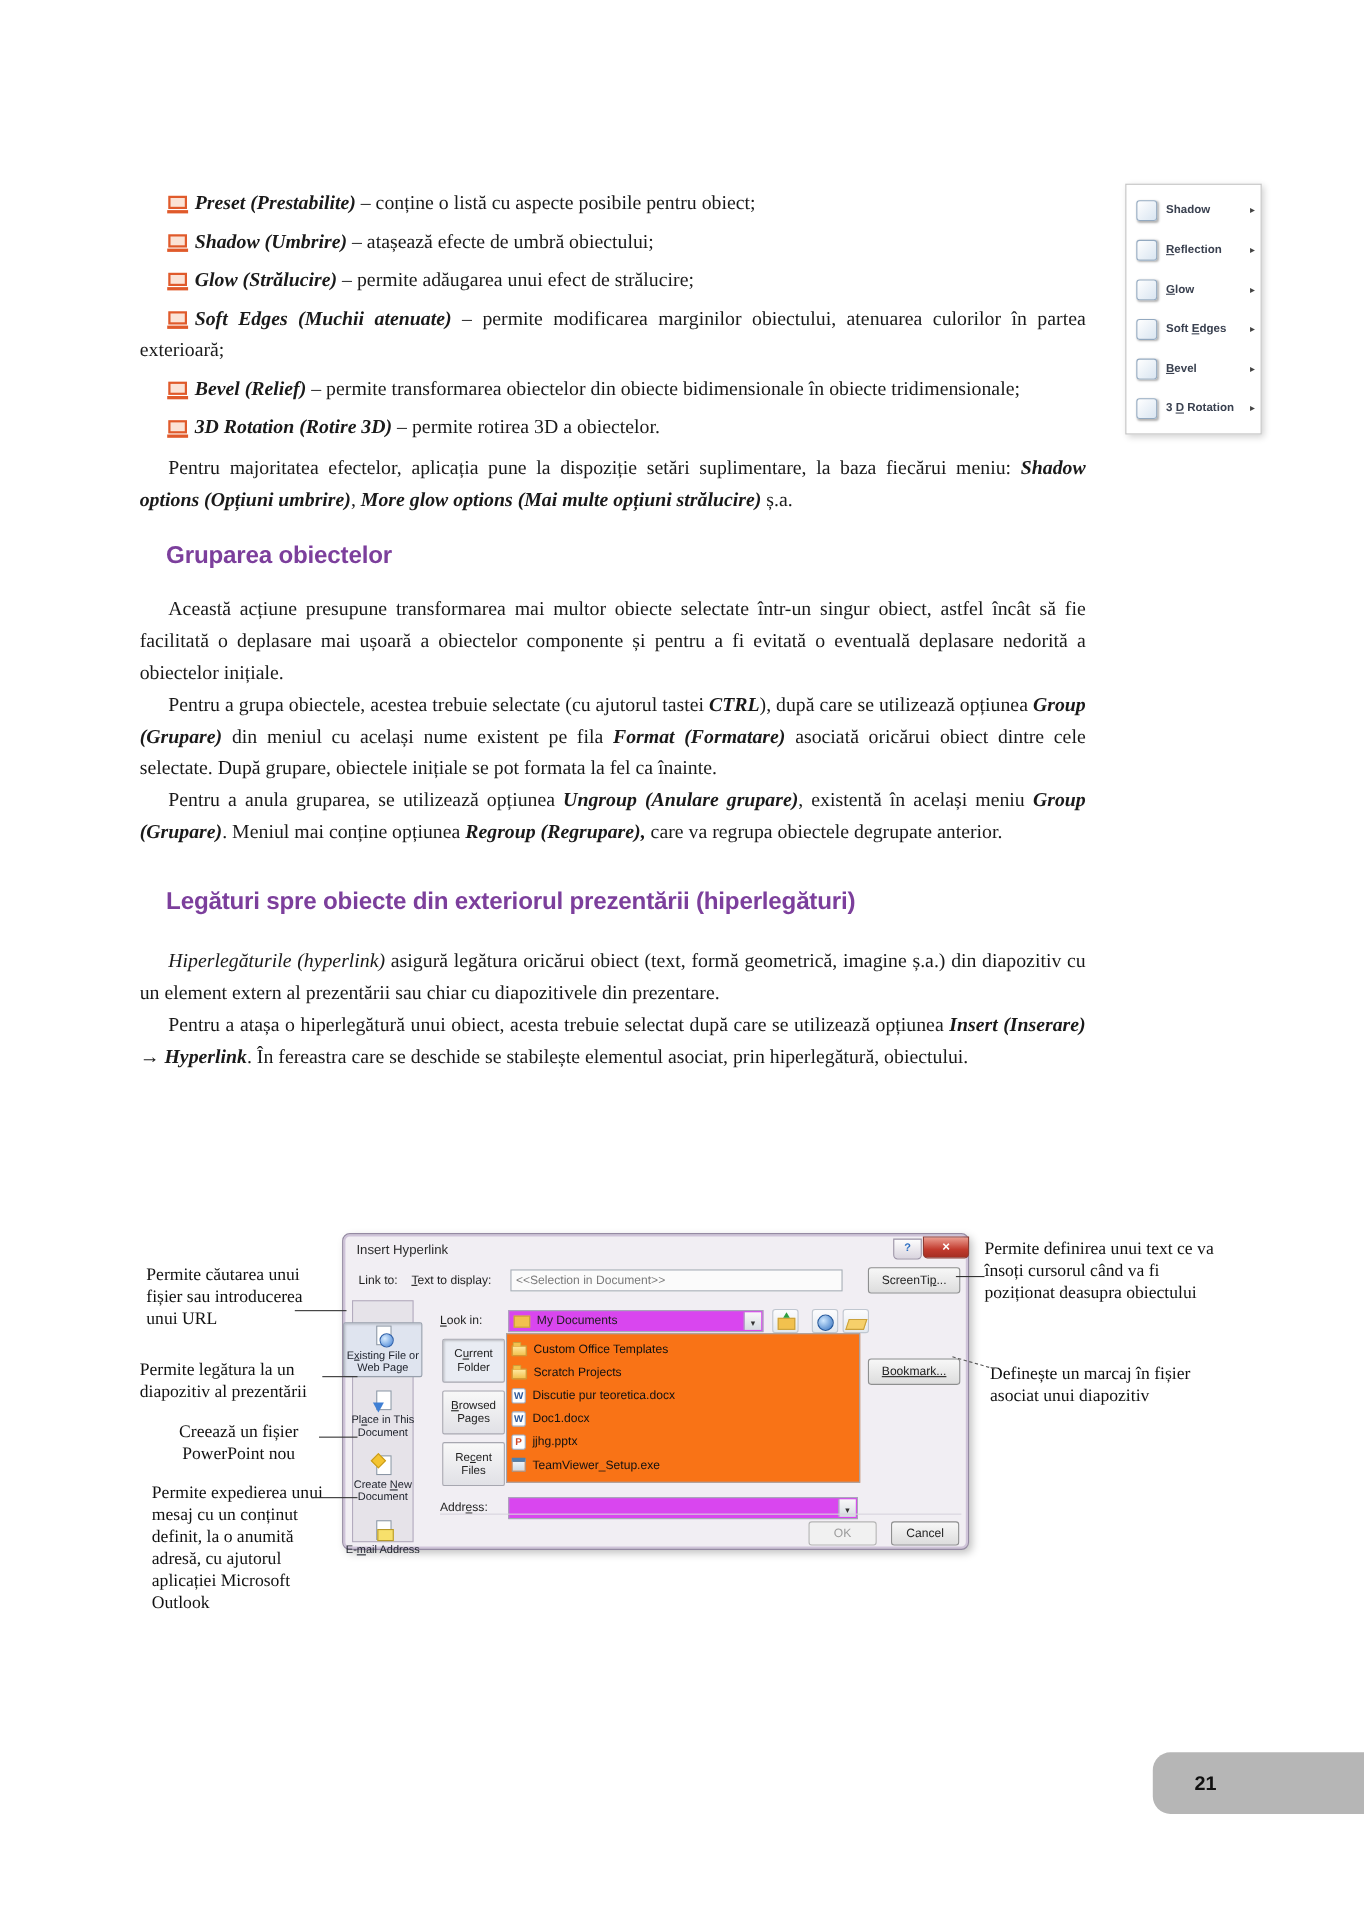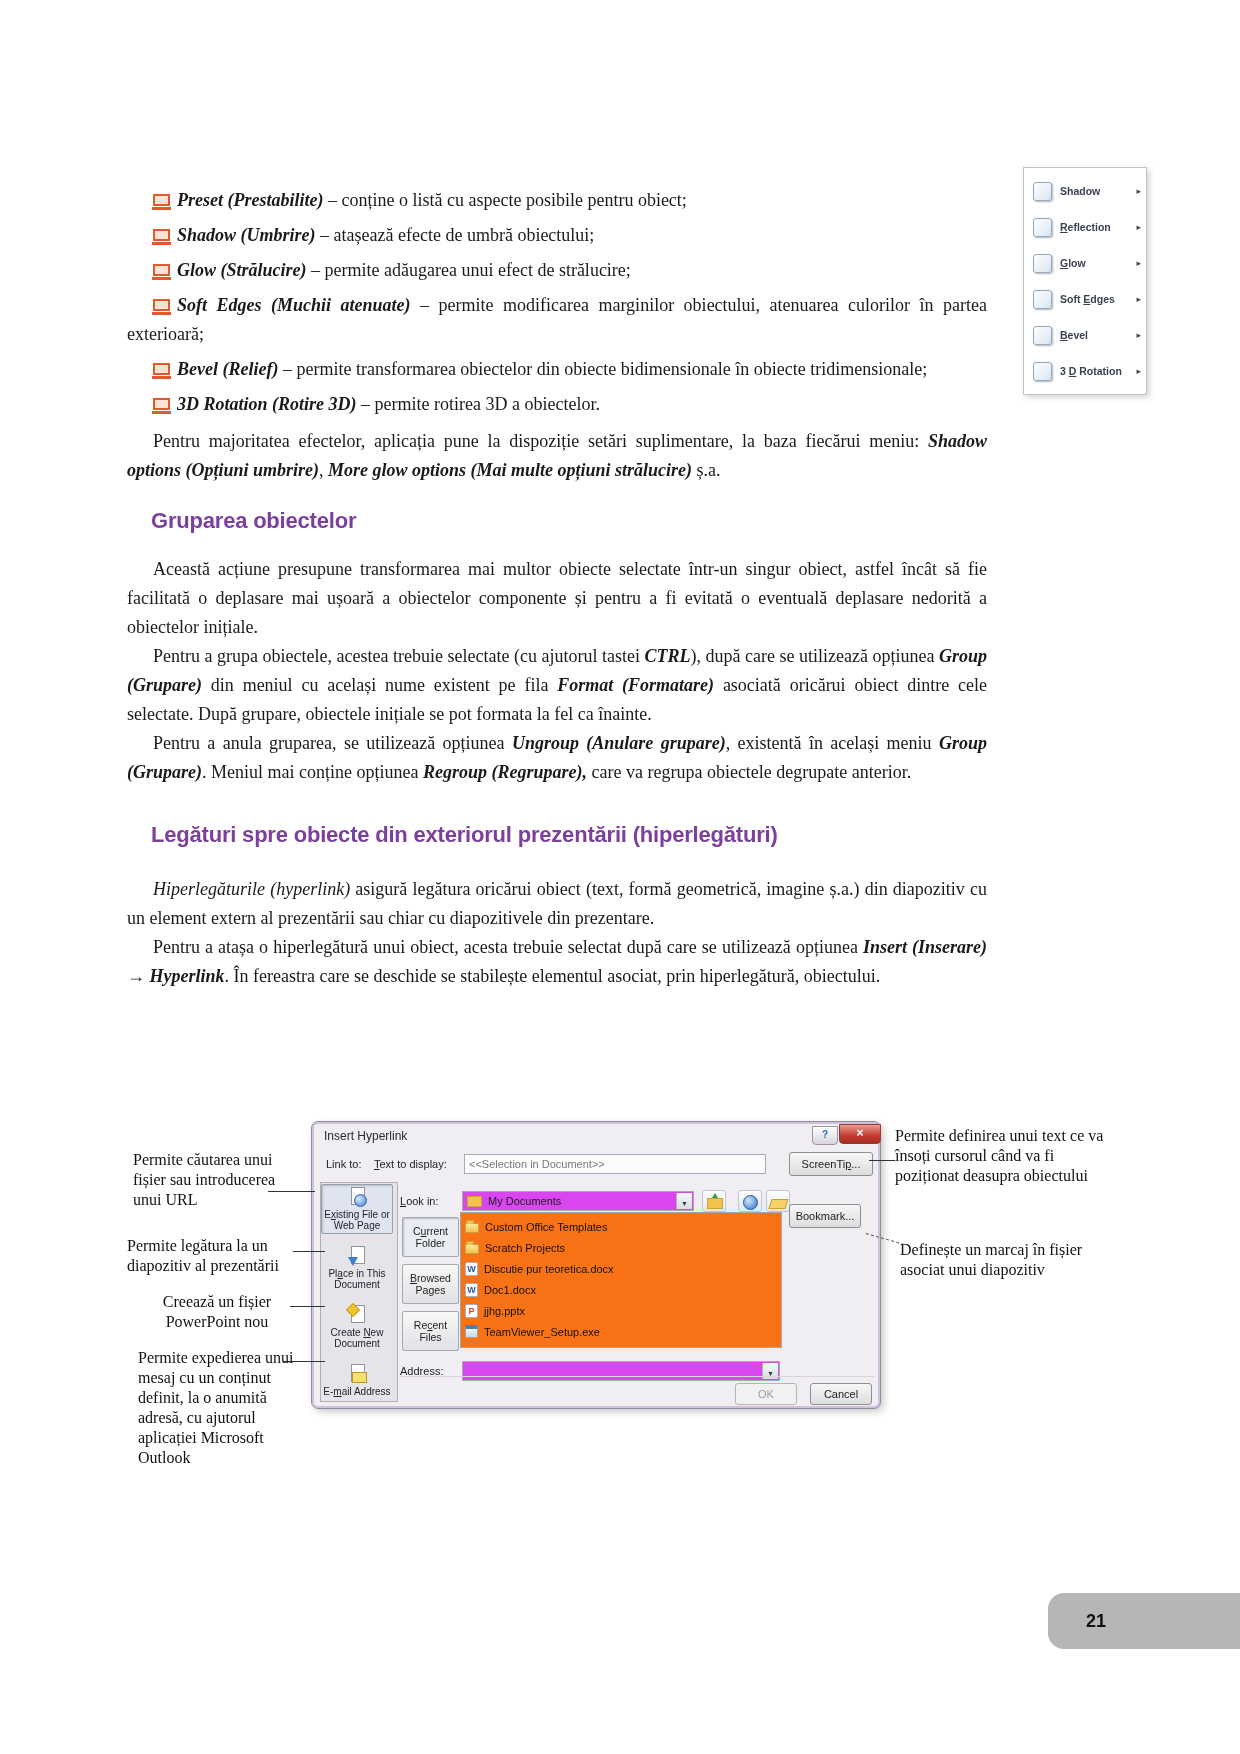--- a/index.html
+++ b/index.html
@@ -1,20 +1,20 @@
 <!DOCTYPE html>
 <html><head>
 <meta charset="utf-8">
 <style>
   html,body{margin:0;padding:0;background:#ffffff;}
   .page{position:relative;width:1240px;height:1754px;background:#fff;overflow:hidden;
         font-family:"Liberation Serif","DejaVu Serif",serif;color:#1a1a1a;}
 
   
-  .flow{position:absolute;left:127px;top:186px;width:860px;}
+  .flow{position:absolute;left:127px;top:170px;width:860px;}
   .flow p{margin:0;text-align:justify;font-size:18px;line-height:29px;}
   p.bullet{margin-bottom:6px;text-indent:26px;}
   p.body-para{text-indent:26px;}
   .term{font-weight:bold;font-style:italic;}
   .rb{font-weight:bold;}
   .ri{font-style:italic;}
   .bicon{display:inline-block;width:13px;height:8px;border:2px solid #e05a2b;background:#fbe3d6;
          position:relative;margin-right:7px;vertical-align:baseline;}
   .bicon::after{content:"";position:absolute;left:-3px;right:-3px;bottom:-6px;height:3px;background:#e05a2b;}
   h2.heading{margin:0 0 0 24px;font-family:"Liberation Sans","DejaVu Sans",sans-serif;
@@ -48,23 +48,23 @@
   .dlabel{position:absolute;color:#1e1e1e;}
   .field{position:absolute;background:#d946ef;border:1px solid #a5acb5;box-sizing:border-box;
          font-size:11px;line-height:18px;padding:0 4px;overflow:hidden;white-space:nowrap;}
   .field.disabled{background:#fbfbfb;color:#7a7a7a;}
   .combo-arrow{position:absolute;right:1px;top:1px;bottom:1px;width:15px;border-left:1px solid #aab2bc;
                background:linear-gradient(#f8f8f8,#d7dce2);text-align:center;}
   .combo-arrow::after{content:"▾";font-size:8px;line-height:17px;color:#333;}
   .win-btn{position:absolute;border:1px solid #8e8f8f;border-radius:3px;box-sizing:border-box;
            background:linear-gradient(#f7f7f7,#dddddd);text-align:center;font-size:11px;color:#222;}
   .win-btn.disabled{color:#9b9b9b;border-color:#b5b5b5;background:#f1f1f1;}
-  .lt-panel{position:absolute;left:6px;top:58px;width:78px;height:220px;background:#e6e3e9;
+  .lt-panel{position:absolute;left:6px;top:58px;width:56px;height:220px;background:#e6e3e9;
             border:1px solid #b3abbe;box-sizing:border-box;display:flex;flex-direction:column;
-            gap:9px;padding-top:1px;}
+            align-items:center;gap:9px;padding-top:19px;}
   .lt-btn{width:70px;min-height:44px;text-align:center;font-size:10px;line-height:11px;color:#20242e;
           padding:2px 0;border:1px solid transparent;border-radius:2px;}
   .lt-btn:first-child{background:#dfe4ef;border-color:#98a0ac;box-shadow:inset 1px 1px 2px rgba(0,0,0,.18);}
   .lt-ic{display:block;width:20px;height:20px;margin:0 auto 2px;position:relative;}
   .lt-ic::before{content:"";position:absolute;left:4px;top:0;width:12px;height:16px;background:#fff;border:1px solid #8b96a5;}
   .ic-existing-file::after{content:"";position:absolute;right:0;bottom:0;width:11px;height:11px;border-radius:50%;
         background:radial-gradient(circle at 35% 35%,#d8ecff,#3f7fd4);border:1px solid #2d5fa8;}
   .ic-place-document::after{content:"";position:absolute;left:1px;bottom:0;width:0;height:0;
         border-left:5px solid transparent;border-right:5px solid transparent;border-top:9px solid #3f7fd4;}
   .ic-new-document::after{content:"";position:absolute;left:1px;top:0;width:8px;height:8px;background:#f4c430;
@@ -225,21 +225,21 @@
     <div class="tb-btn" style="left:388px;top:66px;">
       <span class="tb-glyph-folderup"></span>
       </div>
     <div class="tb-btn" style="left:424px;top:66px;">
       <span class="tb-glyph-globe"></span>
       </div>
     <div class="tb-btn" style="left:452px;top:66px;">
       <span class="tb-glyph-openfolder"></span>
       </div>
 
-    <div class="win-btn" style="left:475px;top:80px;width:72px;height:24px;line-height:22px;">Bookmark...</div>
+    <div class="win-btn" style="left:475px;top:111px;width:84px;height:24px;line-height:22px;text-decoration:underline;">Bookmark...</div>
 
     <div class="scope-col">
 
         <div class="scope-btn">C<u>u</u>rrent Folder</div>
 
         <div class="scope-btn"><u>B</u>rowsed Pages</div>
 
         <div class="scope-btn">Re<u>c</u>ent Files</div>
 
     </div>

